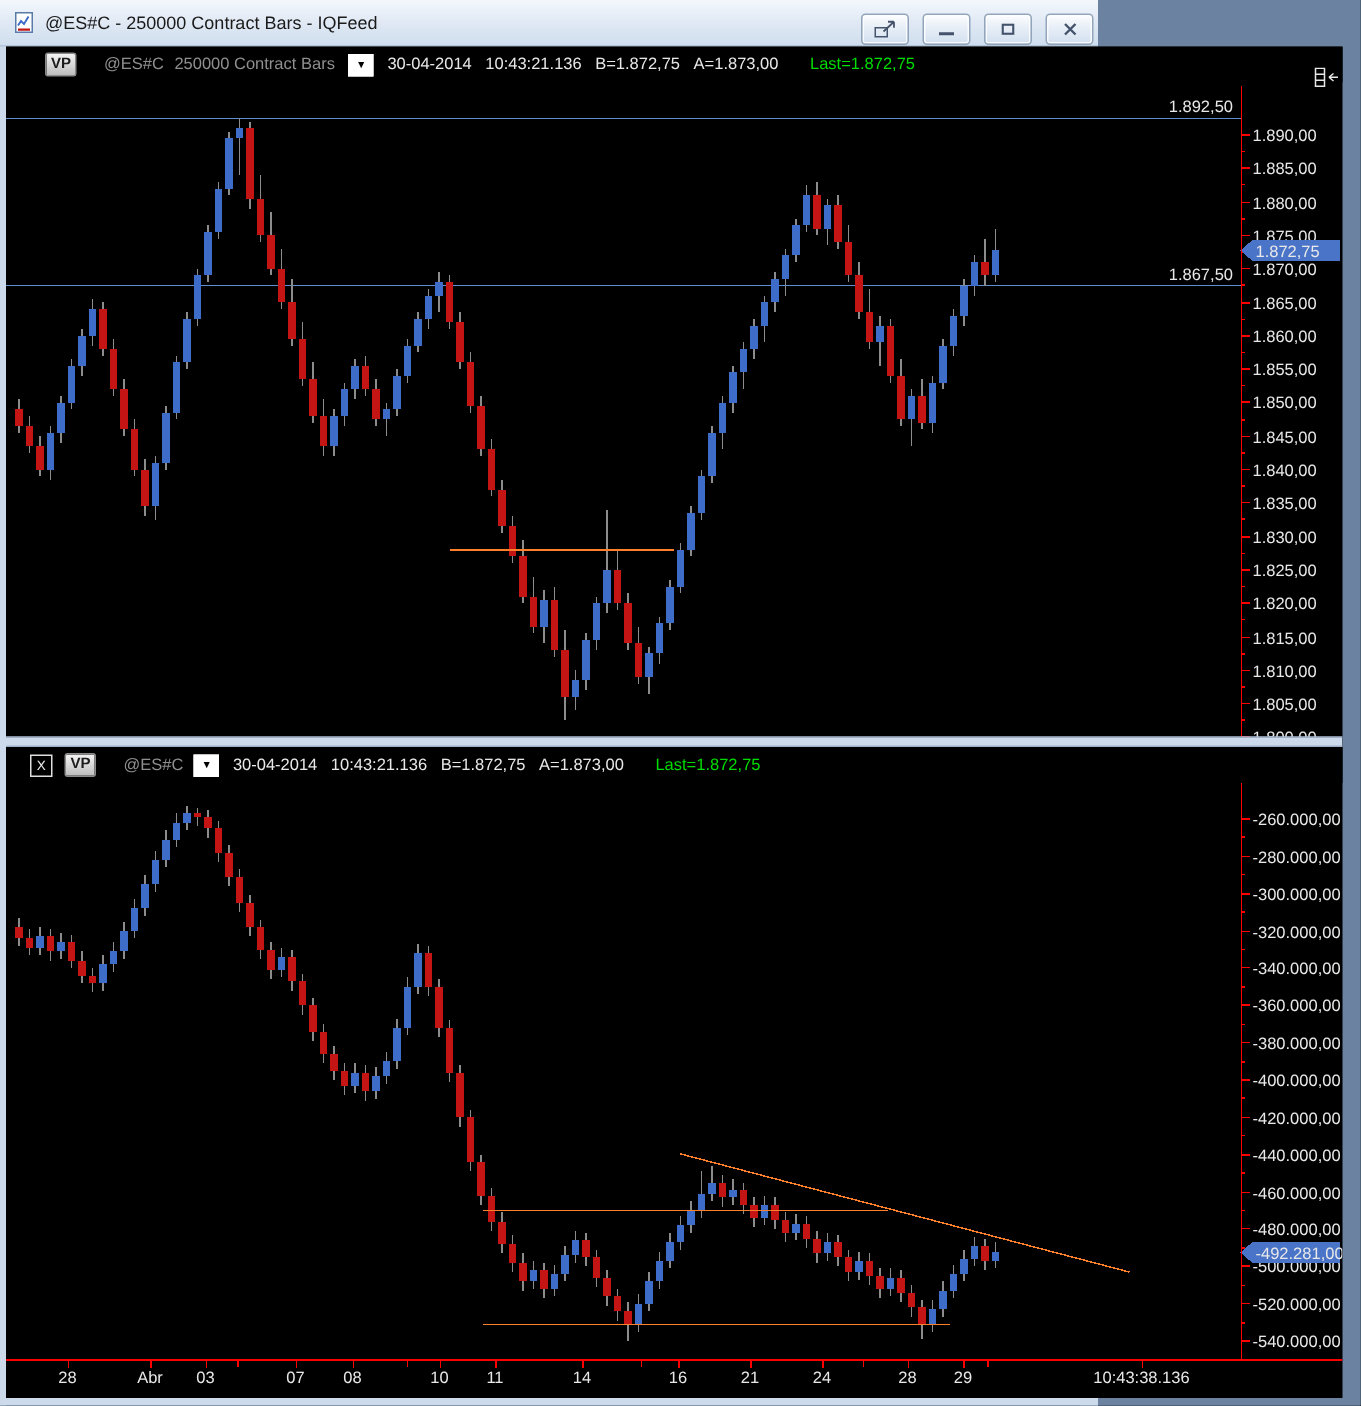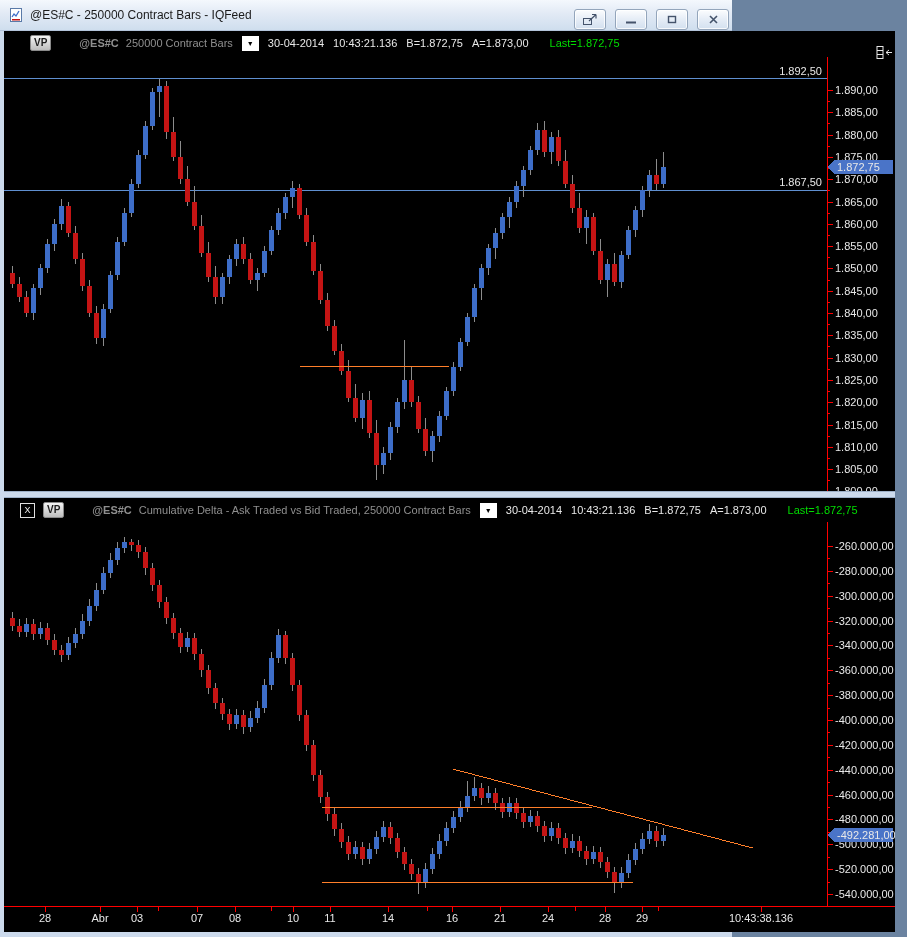--- a/index.html
+++ b/index.html
@@ -14,24 +14,24 @@
   .win-btns{position:absolute;right:3px;top:9px;display:flex;gap:9px;}
   .win-btn{width:30px;height:19px;border:1px solid #93a5bb;border-radius:3px;
     background:linear-gradient(#fcfdfe,#e7eef7 45%,#d3e0ef);display:flex;align-items:center;justify-content:center;
     box-shadow:inset 0 0 0 1px rgba(255,255,255,.8);}
   .client{position:relative;width:891px;height:901px;background:#000;overflow:hidden;}
   .panel-header{position:absolute;left:0;width:100%;height:24px;display:flex;align-items:center;
     font-size:11px;color:#8f8f8f;z-index:5;background:#000;}
   .ph-top{top:0;padding-left:26px;}
   .ph-bot{top:467px;padding-left:16px;}
   .vp-btn{display:inline-block;padding:0 3px;height:14px;line-height:14px;font-size:10px;font-weight:bold;
-    color:#1c1c1c;background:linear-gradient(#f4f4f4,#bdbdbd);border:1px solid #8a8a8a;border-radius:2px;margin-right:28px;}
+    color:#1c1c1c;background:linear-gradient(#f4f4f4,#bdbdbd);border:1px solid #8a8a8a;border-radius:2px;margin-right:18px;}
   .x-btn{display:inline-flex;width:13px;height:13px;border:1px solid #e0e0e0;color:#eee;background:#000;
     font-size:9px;align-items:center;justify-content:center;margin-right:8px;}
-  .sym{color:#8f8f8f;margin-right:7px;font-weight:bold;}
+  .sym{color:#8f8f8f;margin-right:7px;}
   .series{color:#8f8f8f;margin-right:9px;text-align:right;}
   .dd-btn{display:inline-flex;width:15px;height:13px;background:#fff;border:1px solid #fff;color:#000;
     font-size:7px;align-items:center;justify-content:center;margin-right:9px;}
   .wtxt{color:#e8e8e8;margin-right:9px;white-space:nowrap;text-align:right;}
   .gtxt{color:#00dd00;white-space:nowrap;padding-left:12px;}
   .divider{position:absolute;left:0;top:460px;width:100%;height:7px;background:#ccdaec;z-index:4;
     border-top:1px solid #9db0c8;border-bottom:1px solid #9db0c8;box-sizing:border-box;}
   svg.chart{position:absolute;left:0;top:0;z-index:1;shape-rendering:crispEdges;}
   svg.chart text{font-family:"Liberation Sans",sans-serif;font-size:11px;fill:#e8e8e8;shape-rendering:auto;}
   .ladder-ico{position:absolute;left:872px;top:14px;z-index:6;}
@@ -630,21 +630,20 @@
         <path d="M16 6.5 H10 M10 6.5 l3 -2.5 M10 6.5 l3 2.5" fill="none" stroke="#e8e8e8"></path>
       </svg>
     </span>
 
     <div class="divider"></div>
 
     <div class="panel-header ph-bot">
       <span class="x-btn">X</span>
       <span class="vp-btn">VP</span>
       <span class="sym">@ES#C</span>
-      <span class="series">Cumulative Delta - Ask Traded vs Bid Traded, 250000 Contract Bars</span>
       <span class="dd-btn">▼</span>
       <span class="wtxt">30-04-2014</span>
       <span class="wtxt">10:43:21.136</span>
       <span class="wtxt">B=1.872,75</span>
       <span class="wtxt">A=1.873,00</span>
       <span class="gtxt">Last=1.872,75</span>
     </div>
   </div>
 </div>
 

